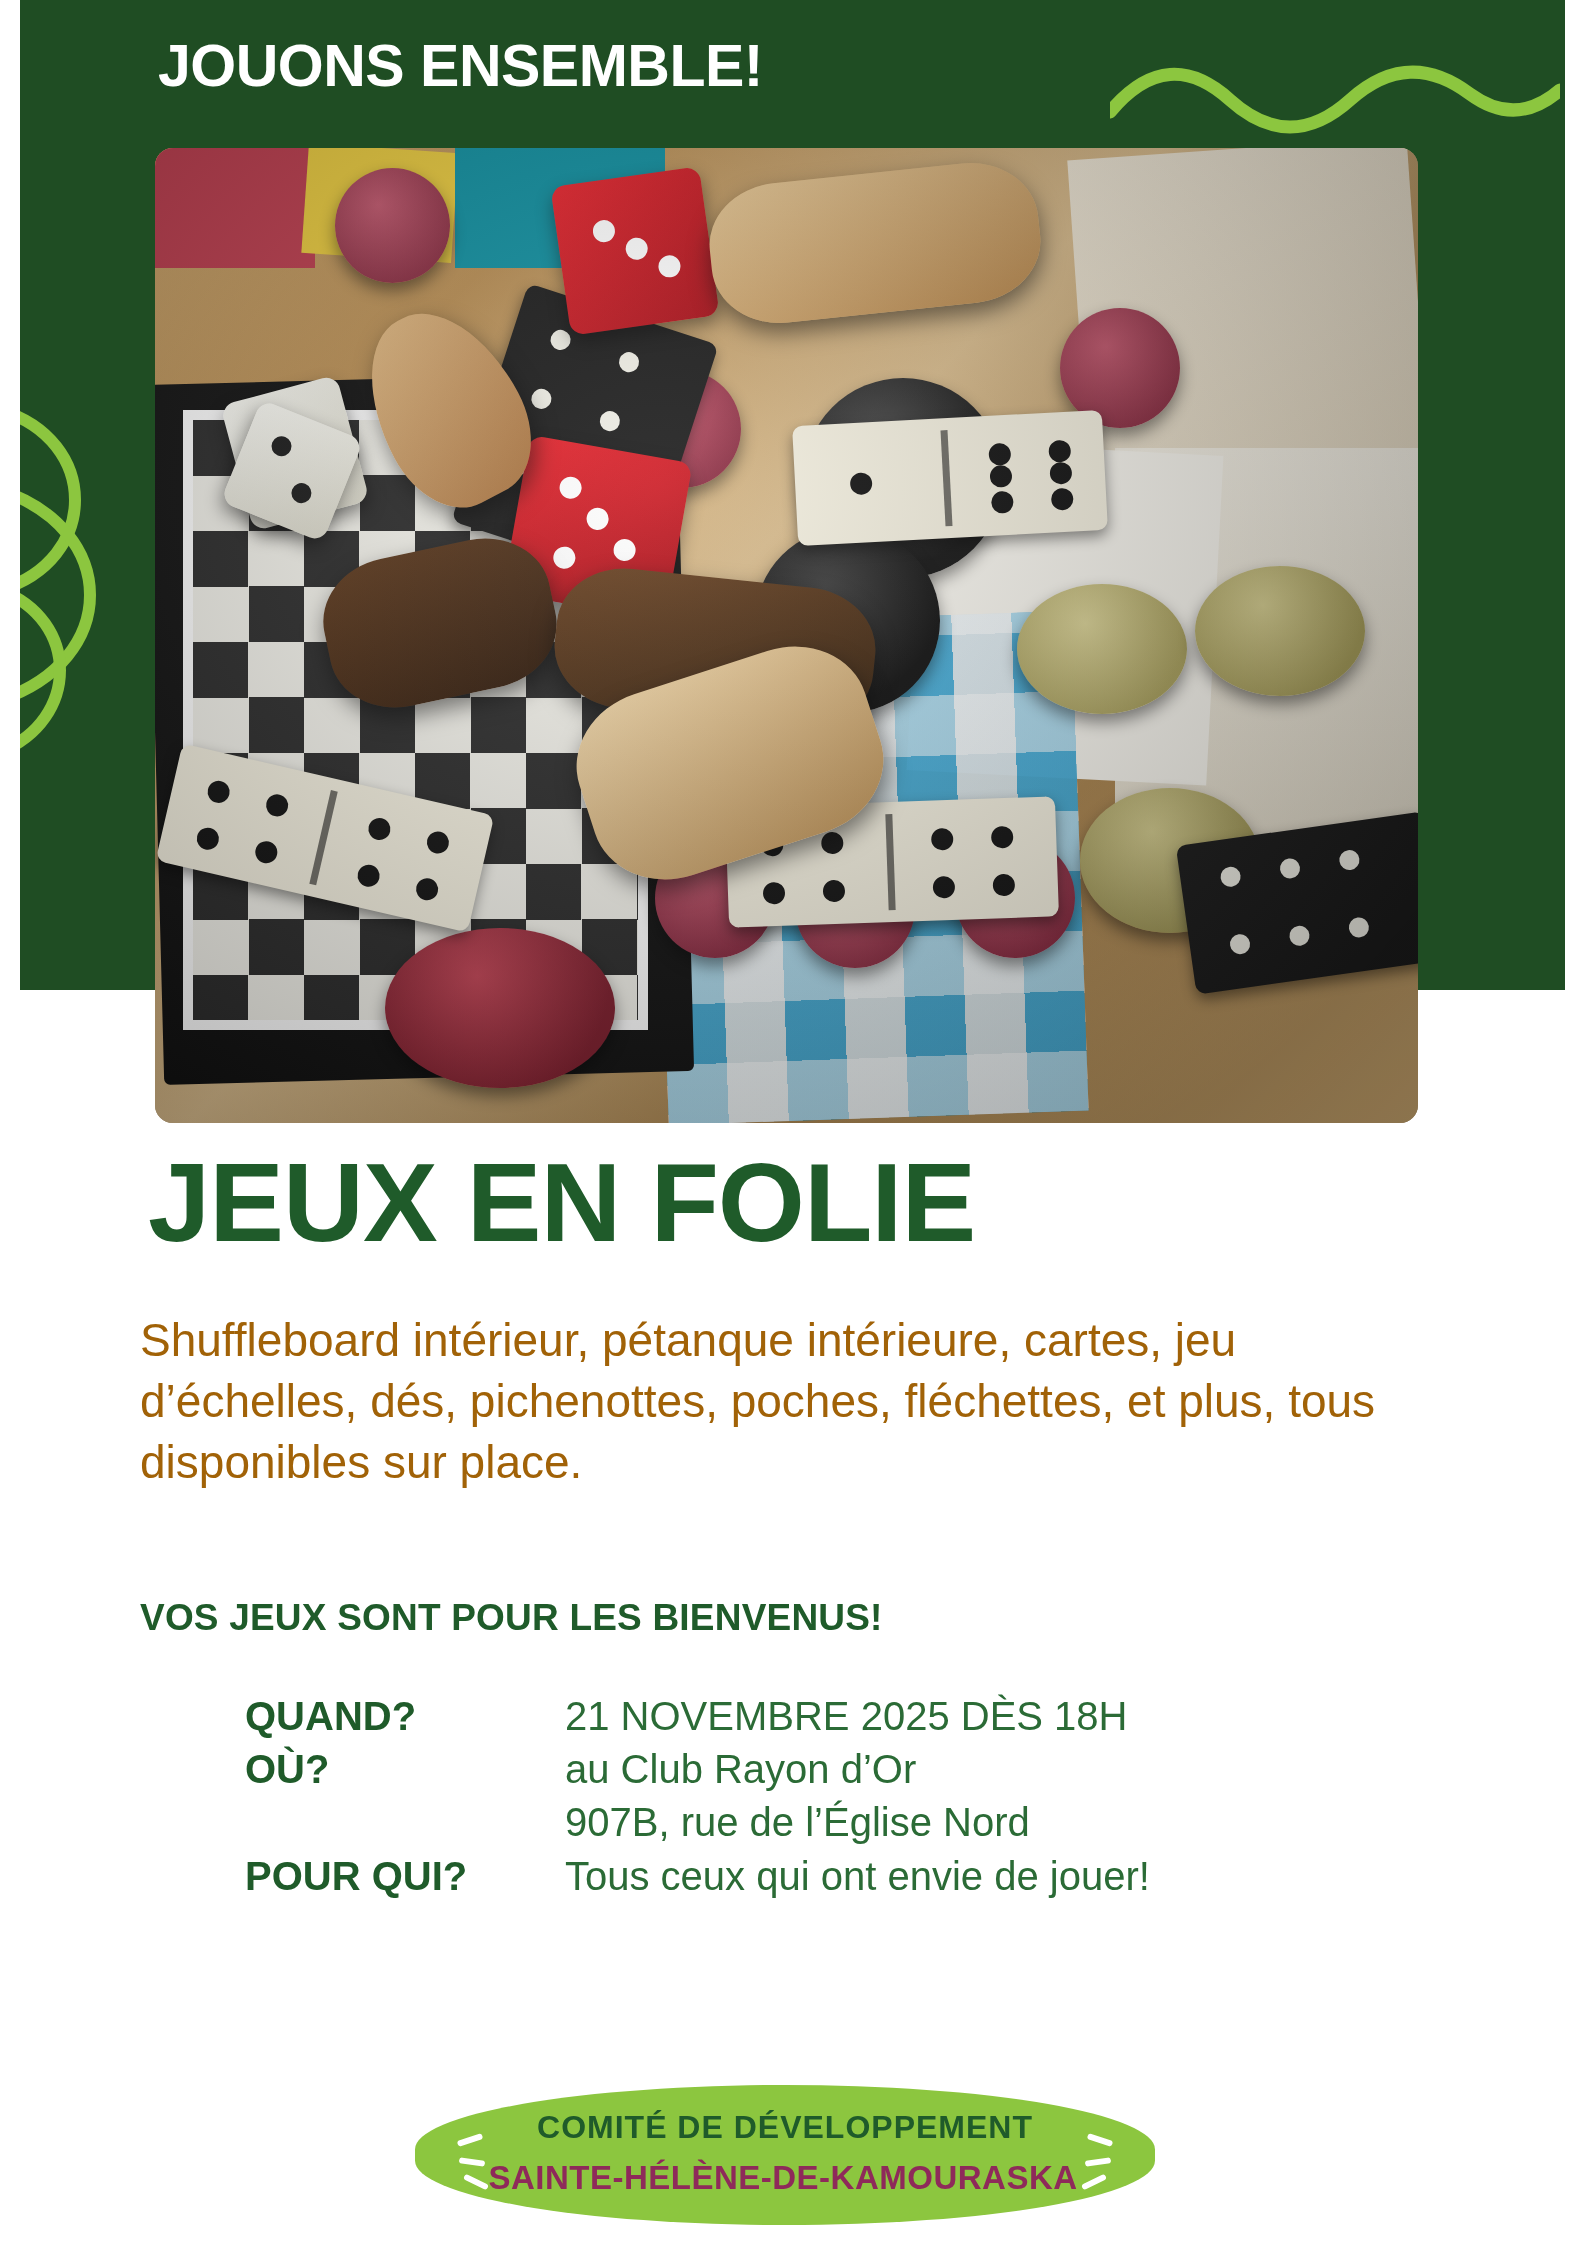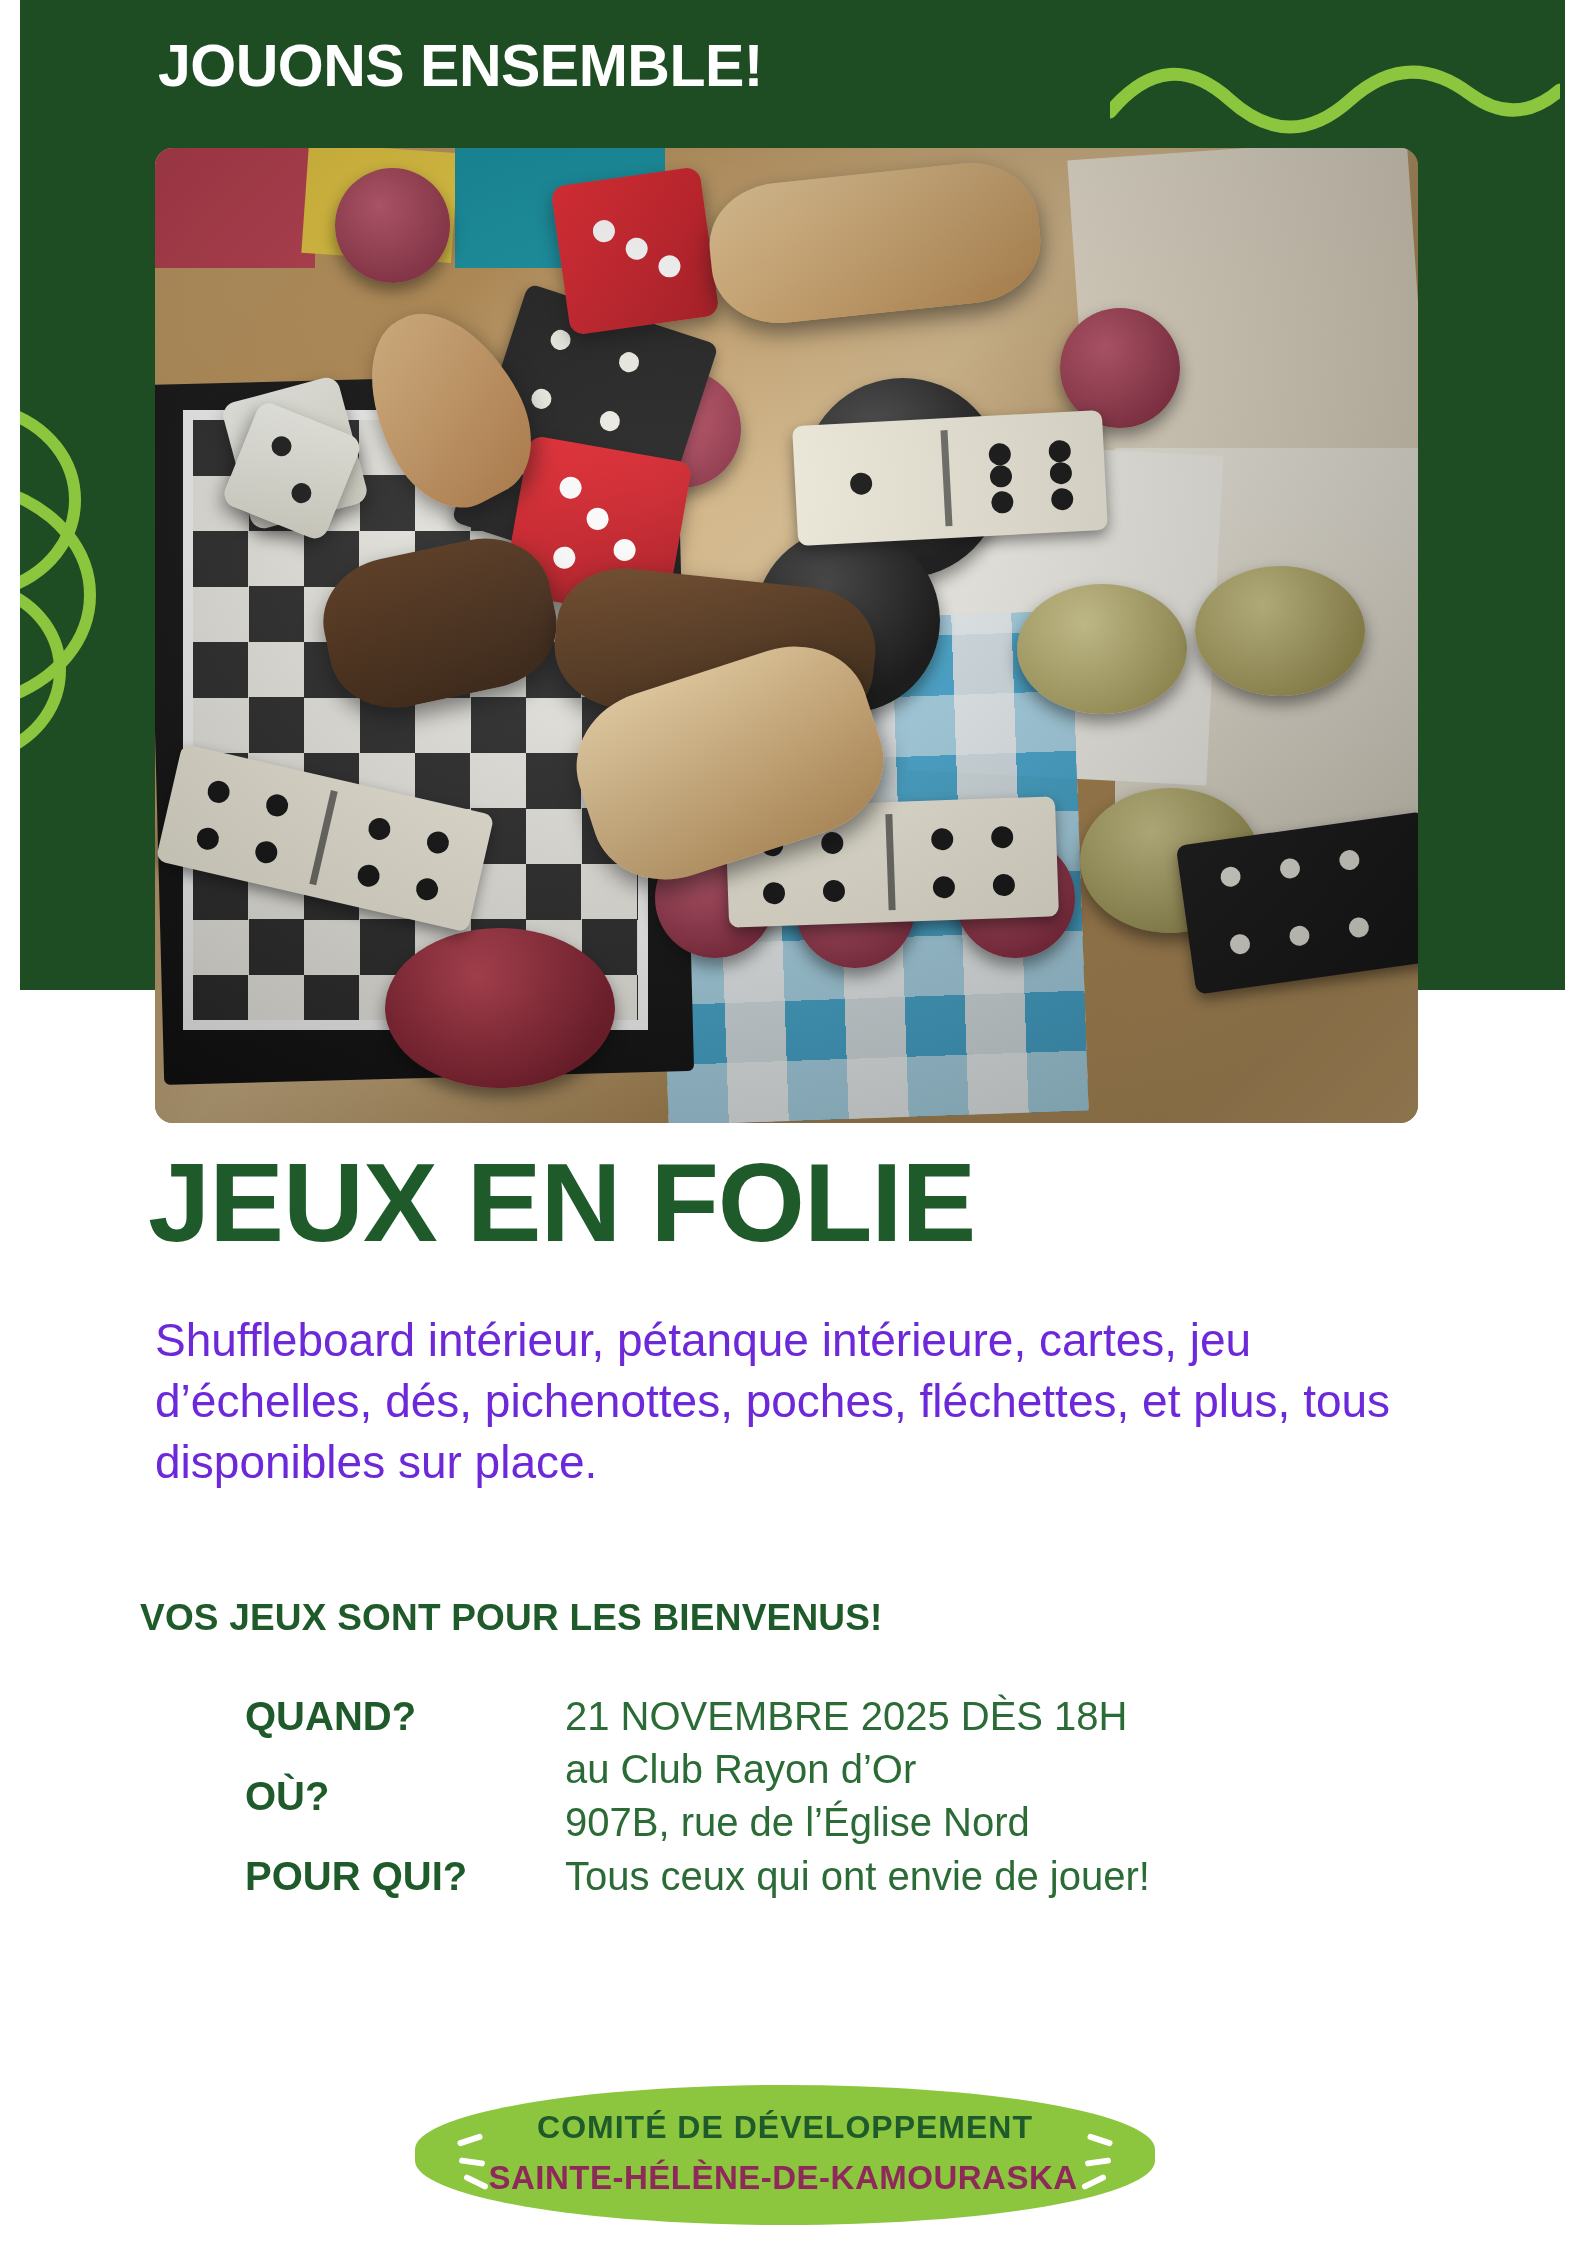--- a/index.html
+++ b/index.html
@@ -178,42 +178,41 @@
     font-family: "Liberation Sans", sans-serif;
   }
 
   
   .lede {
     position: absolute;
     left: 140px; top: 1310px;
     width: 1320px;
     font-size: 46px;
     line-height: 1.33;
-    color: #6d28d9;
-    margin-left: 15px;
+    color: #a16207;
   }
   .bienvenus {
     position: absolute;
     left: 140px; top: 1597px;
     font-size: 37px;
     font-weight: bold;
     color: #1f5b2a;
     letter-spacing: .2px;
   }
 
   
   .details {
     position: absolute;
     left: 245px; top: 1690px;
     width: 1200px;
     color: #2b6b36;
     font-size: 40px;
     line-height: 1.33;
   }
-  .det-row { display: flex; align-items: center; }
+  .det-row { display: flex; align-items: flex-start; }
   .det-label {
     width: 320px;
     font-weight: bold;
     color: #1f5b2a;
     flex: 0 0 320px;
   }
   .det-val { flex: 1 1 auto; }
   .det-val .l { display: block; }
 
   

